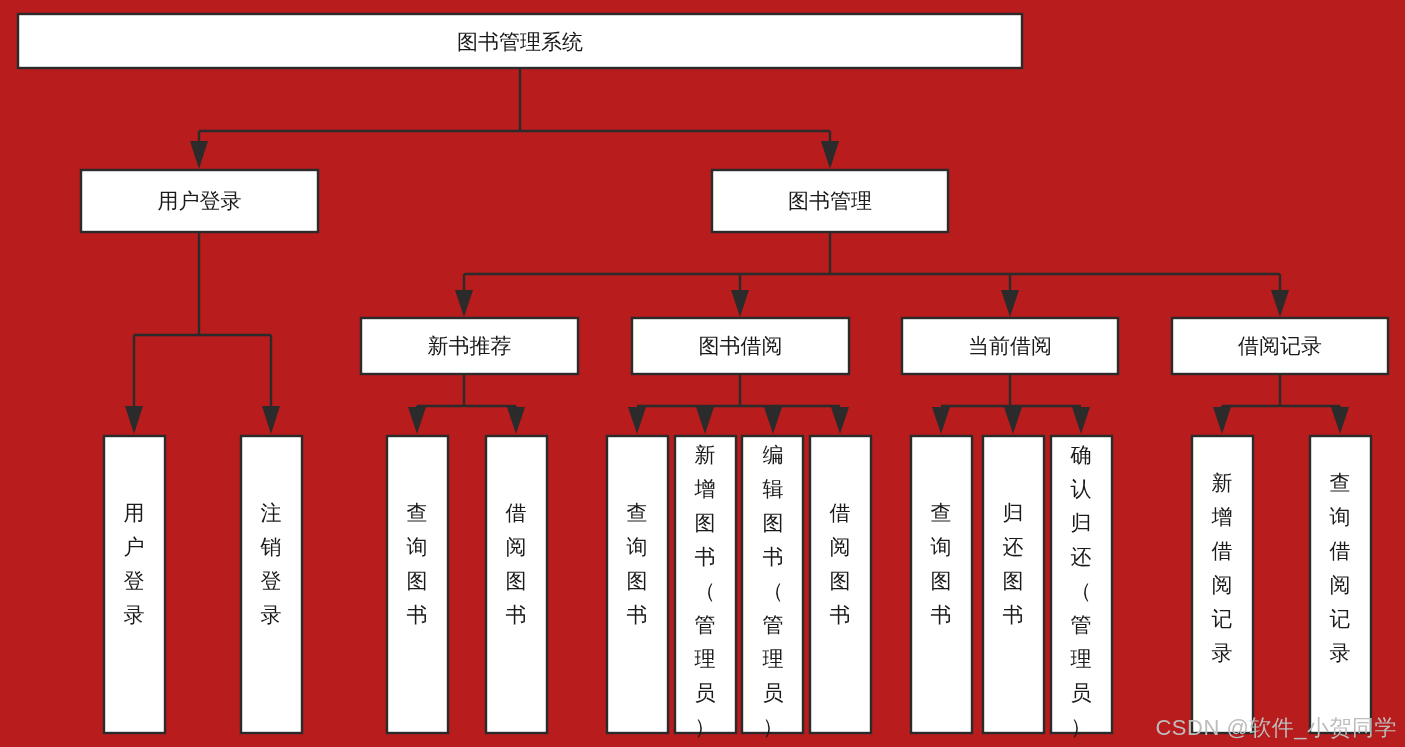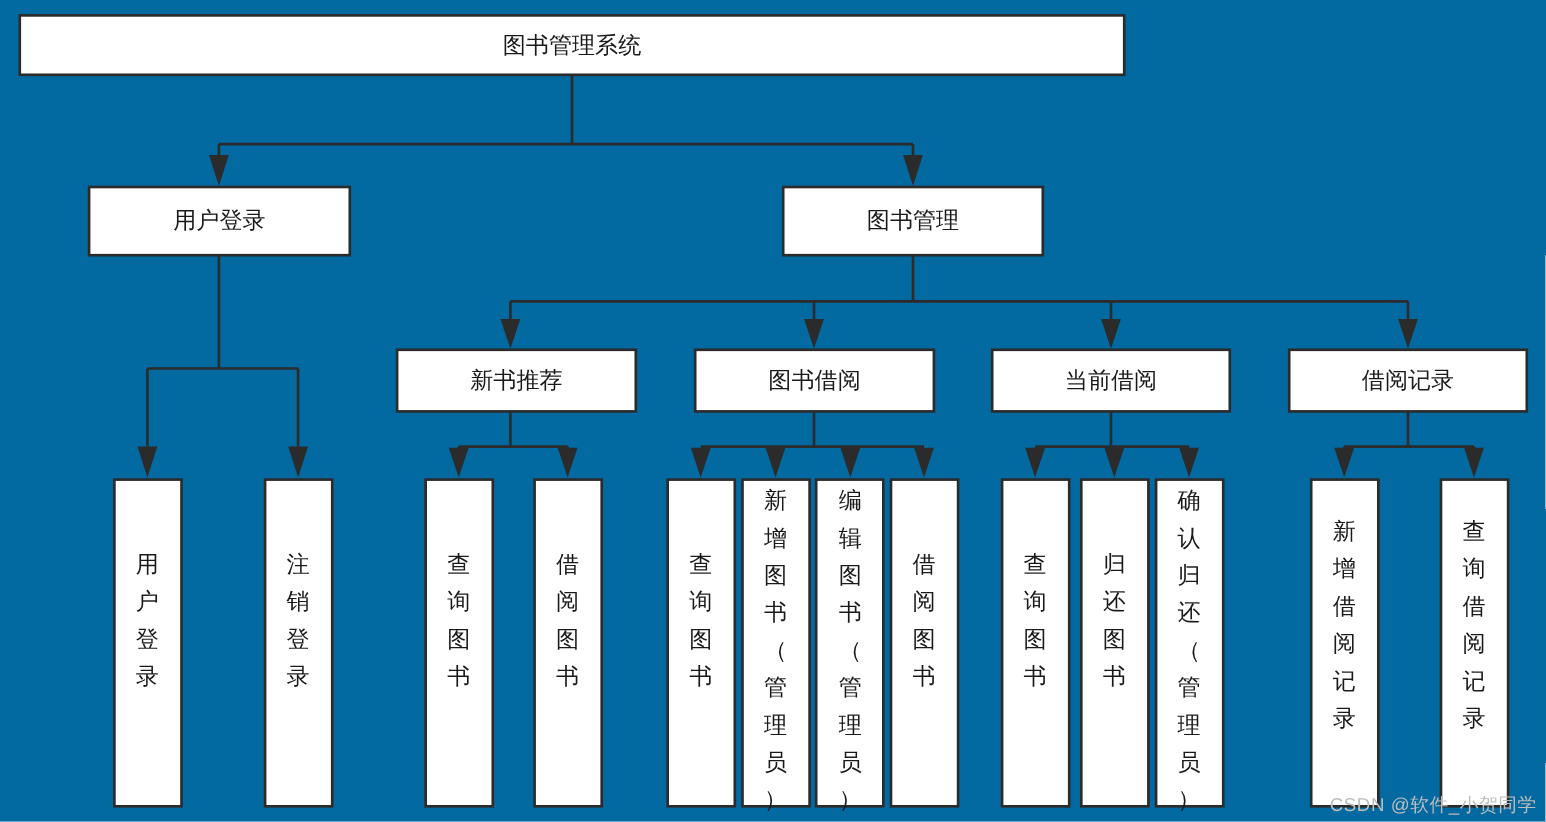--- a/index.html
+++ b/index.html
@@ -7,21 +7,21 @@
     padding: 0;
     background: #ffffff;
   }
   body {
     font-family: "Liberation Sans", "DejaVu Sans", sans-serif;
   }
   #diagram-root {
     position: relative;
     width: 1405px;
     height: 747px;
-    background: #0369a1;
+    background: #b91c1c;
     overflow: hidden;
   }
   svg.flow {
     position: absolute;
     left: 0;
     top: 0;
     width: 1405px;
     height: 747px;
     display: block;
   }
@@ -51,21 +51,21 @@
     font-family: "Liberation Sans", "DejaVu Sans", sans-serif;
     font-size: 21px;
     fill: #1a1a1a;
     text-anchor: middle;
   }
   .watermark {
     position: absolute;
     right: 8px;
     bottom: 4px;
     font-family: "Liberation Sans", "DejaVu Sans", sans-serif;
-    font-size: 17px;
+    font-size: 22px;
     color: #bdbdbd;
     letter-spacing: 0.5px;
     white-space: nowrap;
     pointer-events: none;
   }
 </style>
 </head>
 <body>
 
 <div id="diagram-root">

